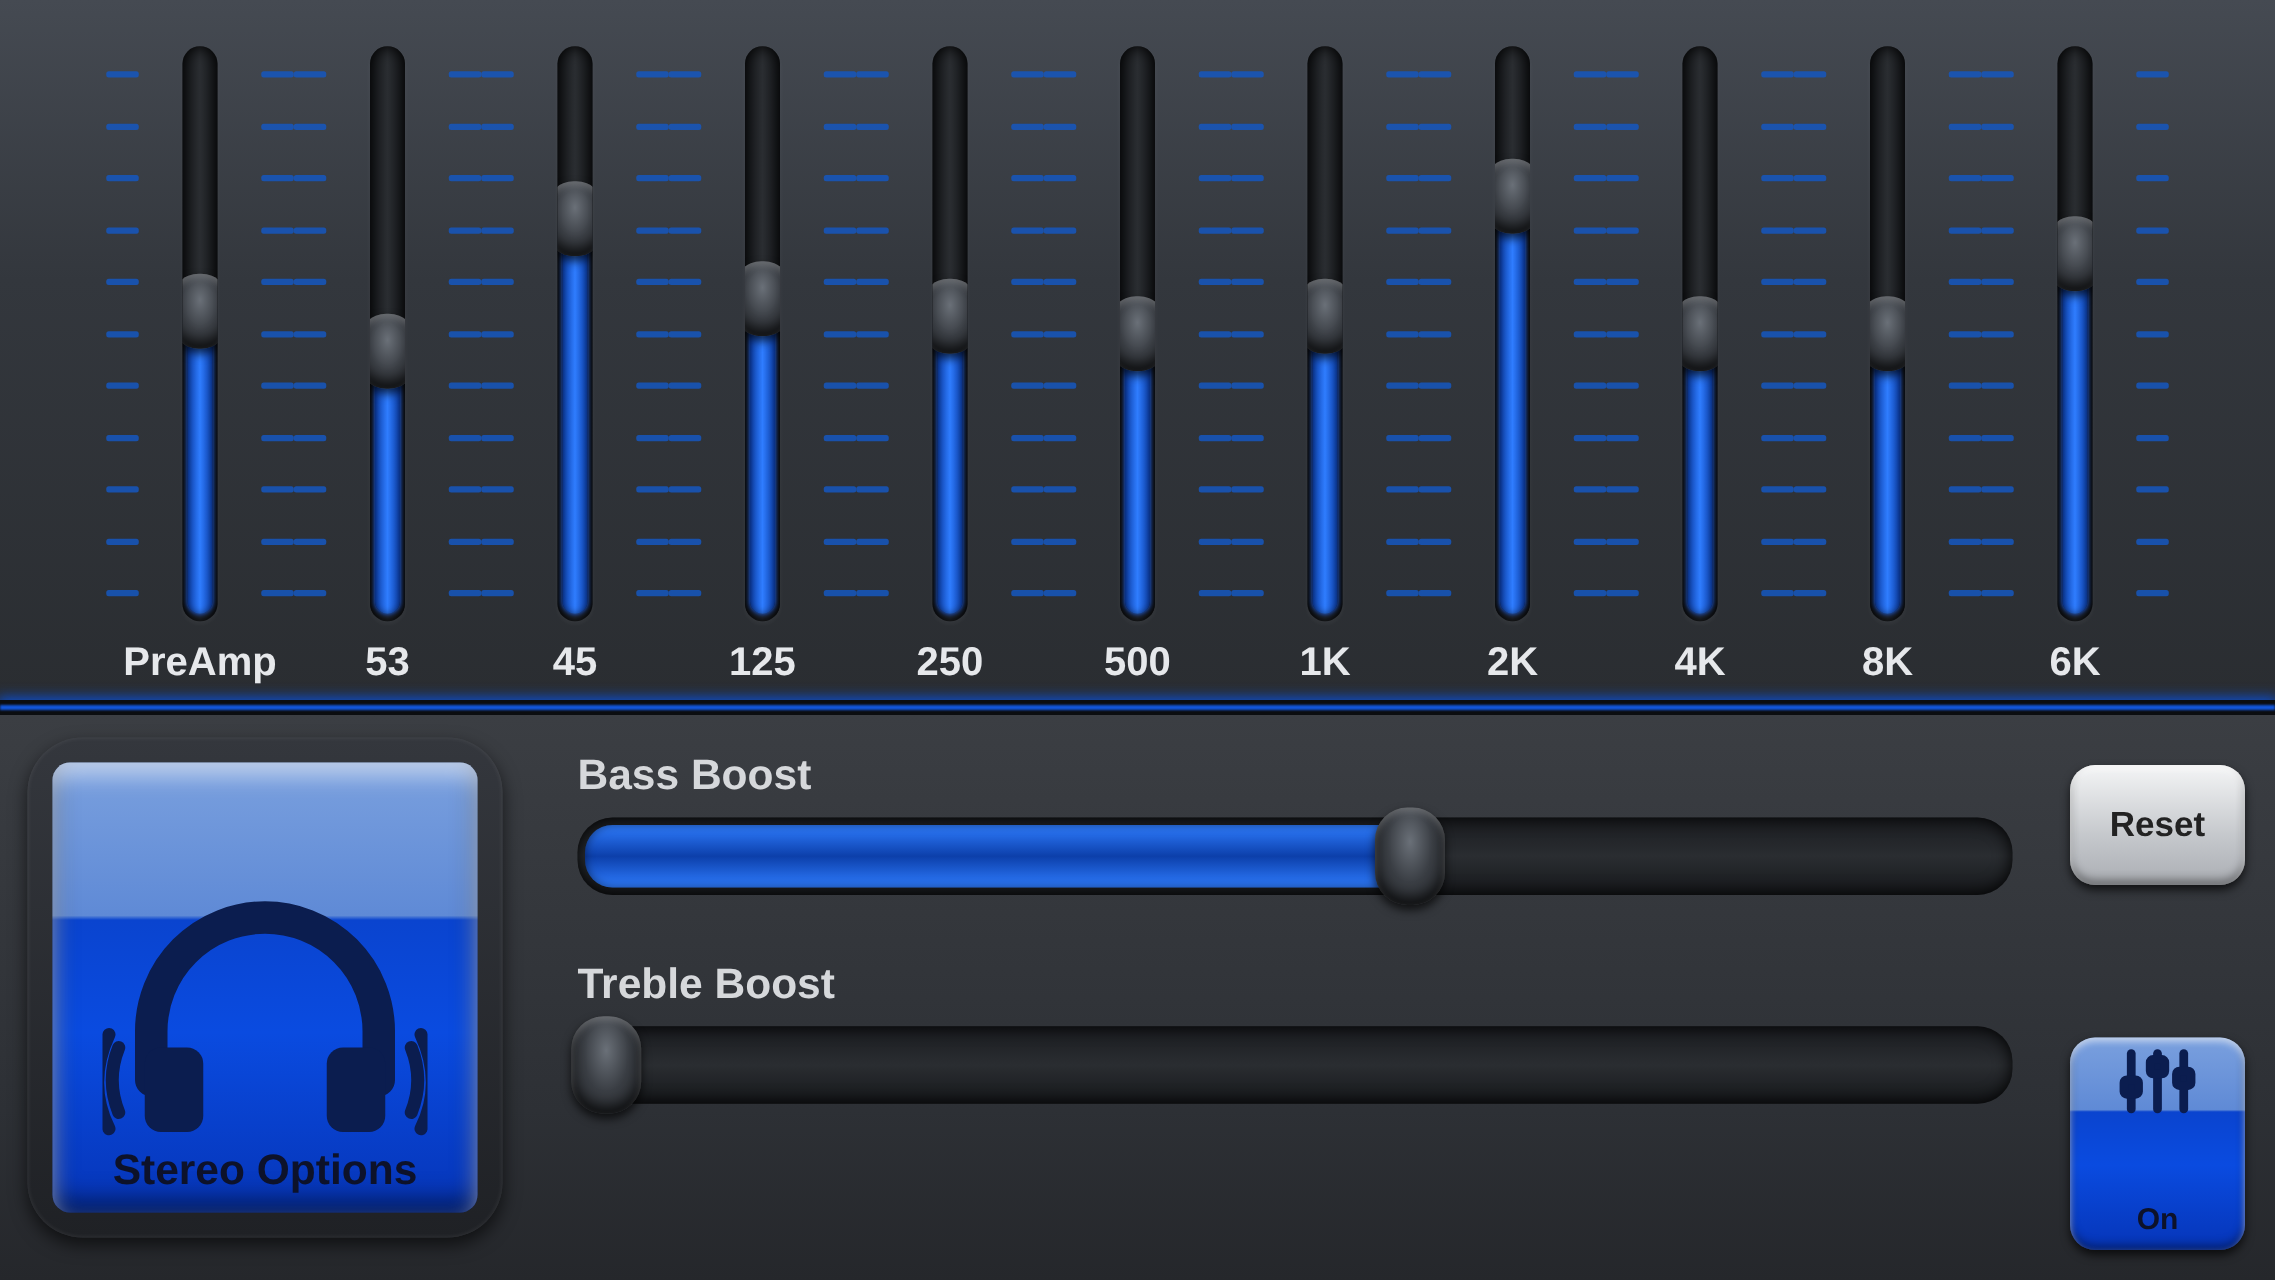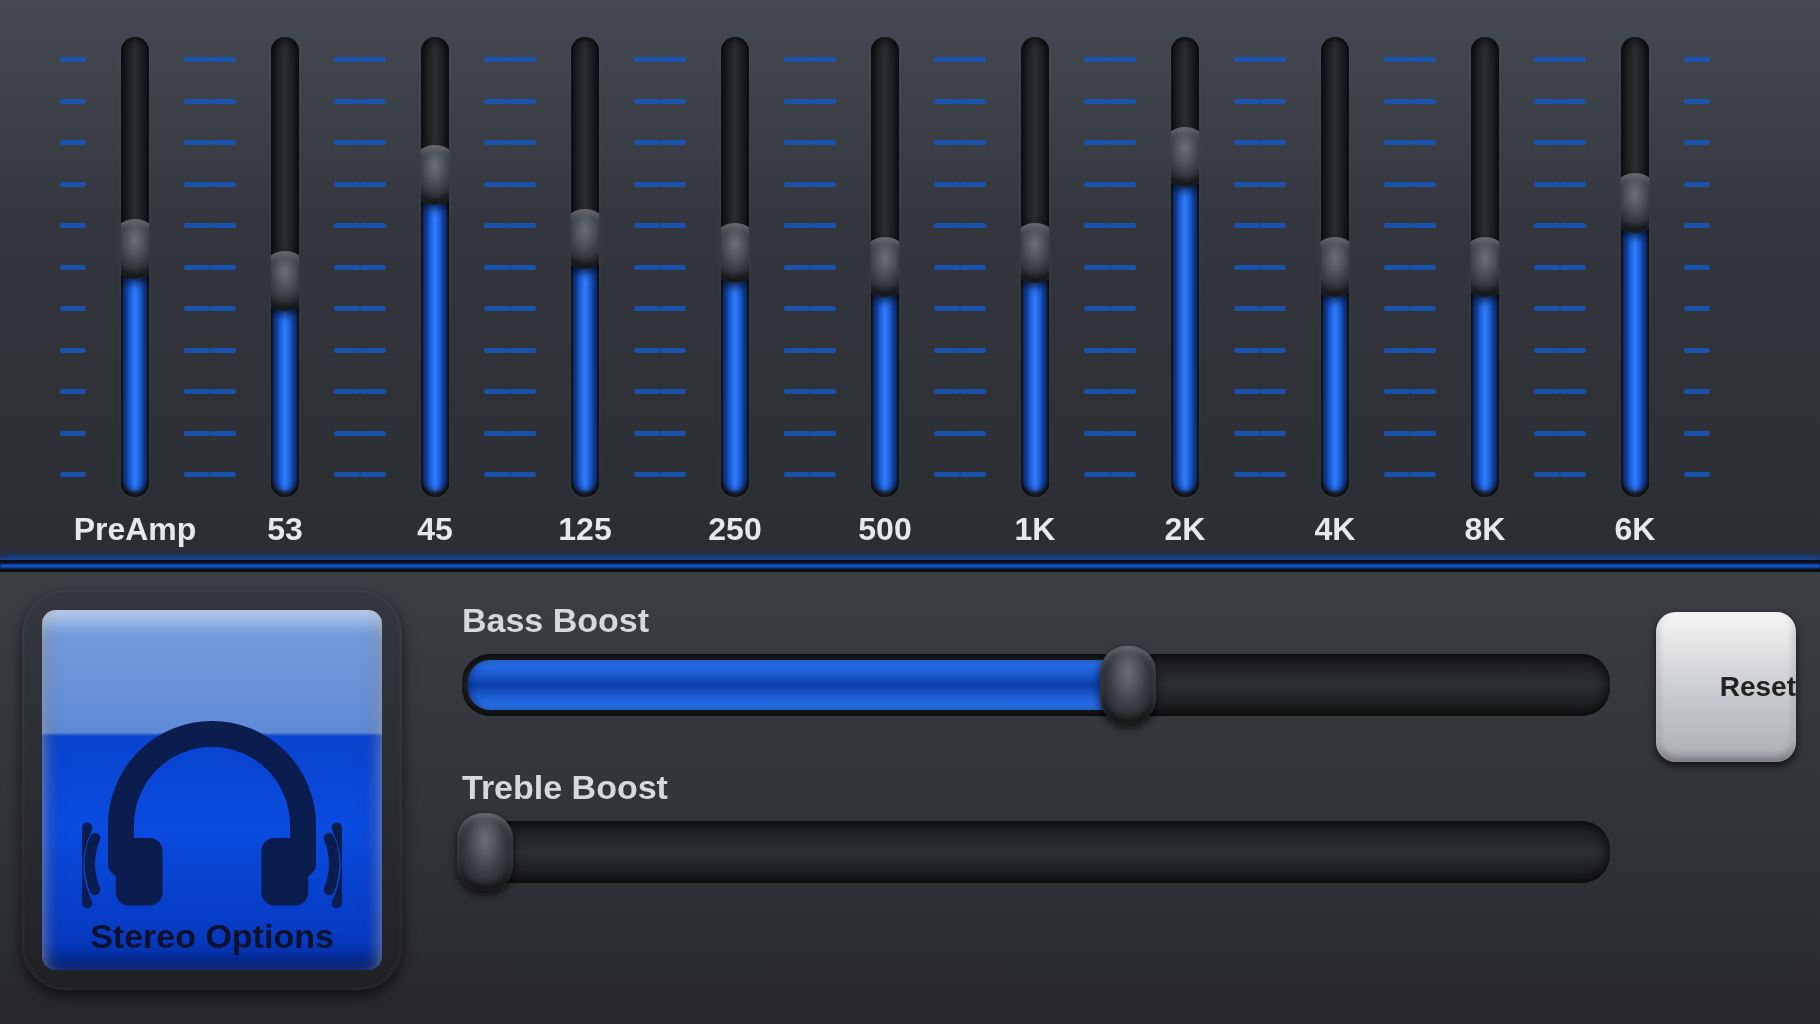--- a/index.html
+++ b/index.html
@@ -11,21 +11,21 @@
     overflow: hidden;
     position: relative;
   }
   
   .eq-panel {
     position: absolute;
     top: 0; left: 0; right: 0;
     height: 560px;
     background: linear-gradient(180deg, #454a52 0%, #33373d 40%, #2a2d31 100%);
     display: flex;
-    justify-content: flex-start;
+    justify-content: center;
     align-items: flex-end;
     padding: 8px 60px 12px 60px;
   }
   .eq-divider {
     position: absolute;
     left: 0; right: 0;
     top: 560px;
     height: 12px;
     background: #0b0d10;
     box-shadow: 0 0 10px 2px #0a4fd6;
@@ -192,24 +192,23 @@
     border-radius: 20px;
     display:flex;
     align-items:center;
     justify-content:center;
     font-size: 28px;
     font-weight:600;
     box-shadow: inset 0 3px 6px rgba(255,255,255,.6), inset 0 -4px 8px rgba(0,0,0,.4), 0 4px 8px rgba(0,0,0,.7);
     cursor:pointer;
   }
   .btn-reset {
-    height: 150px;
+    height: 96px;
     background: linear-gradient(180deg,#f4f5f6,#c4c7cb 60%,#abaeb3);
     color:#222;
-    justify-content:flex-end;
   }
   .btn-on {
     height: 170px;
     background: linear-gradient(180deg,#7aa0de 0%, #5f8ad6 34%, #0a44cf 35%, #0a4be0 60%, #0635b8 100%);
     color:#0d122a;
     flex-direction:column;
     gap:6px;
     position:relative;
   }
   .btn-on span { margin-top: auto; margin-bottom: 10px; font-size:24px;}
@@ -851,15 +850,28 @@
     <div class="hslider" id="treble-slider">
       <div class="hfill" style="width: 2%;"></div>
       <div class="hthumb" style="left: 2%;"></div>
     </div>
   </div>
 
   <div class="right-col">
     <div class="btn btn-reset">
       <span>Reset</span>
     </div>
+    <div class="btn btn-on">
+      <svg viewBox="0 0 60 50" width="70" height="70">
+        <g stroke="#0b1d4f" stroke-width="6" stroke-linecap="round">
+          <line x1="12" y1="6" x2="12" y2="44"></line>
+            <rect x="7" y="24" width="10" height="10" rx="2" fill="#0b1d4f"></rect>
+          <line x1="30" y1="6" x2="30" y2="44"></line>
+            <rect x="25" y="10" width="10" height="10" rx="2" fill="#0b1d4f"></rect>
+          <line x1="48" y1="6" x2="48" y2="44"></line>
+            <rect x="43" y="18" width="10" height="10" rx="2" fill="#0b1d4f"></rect>
+        </g>
+      </svg>
+      <span>On</span>
+    </div>
   </div>
 
 </div>
 
 </body></html>

